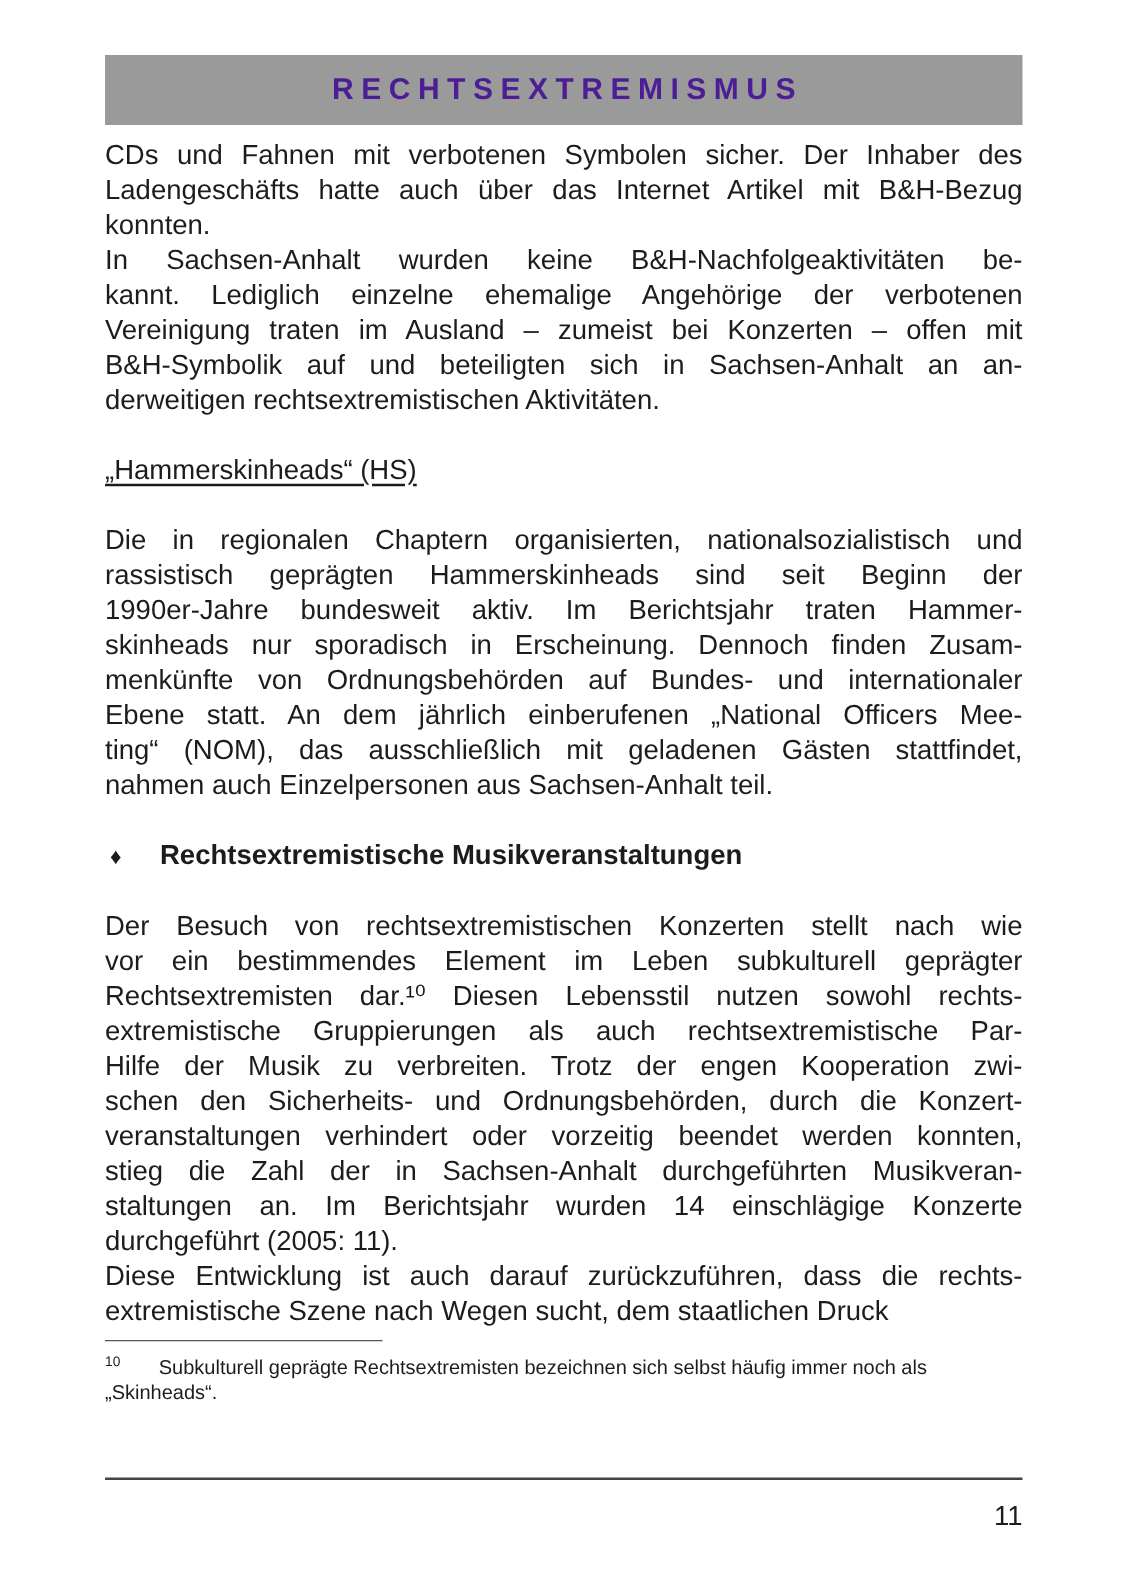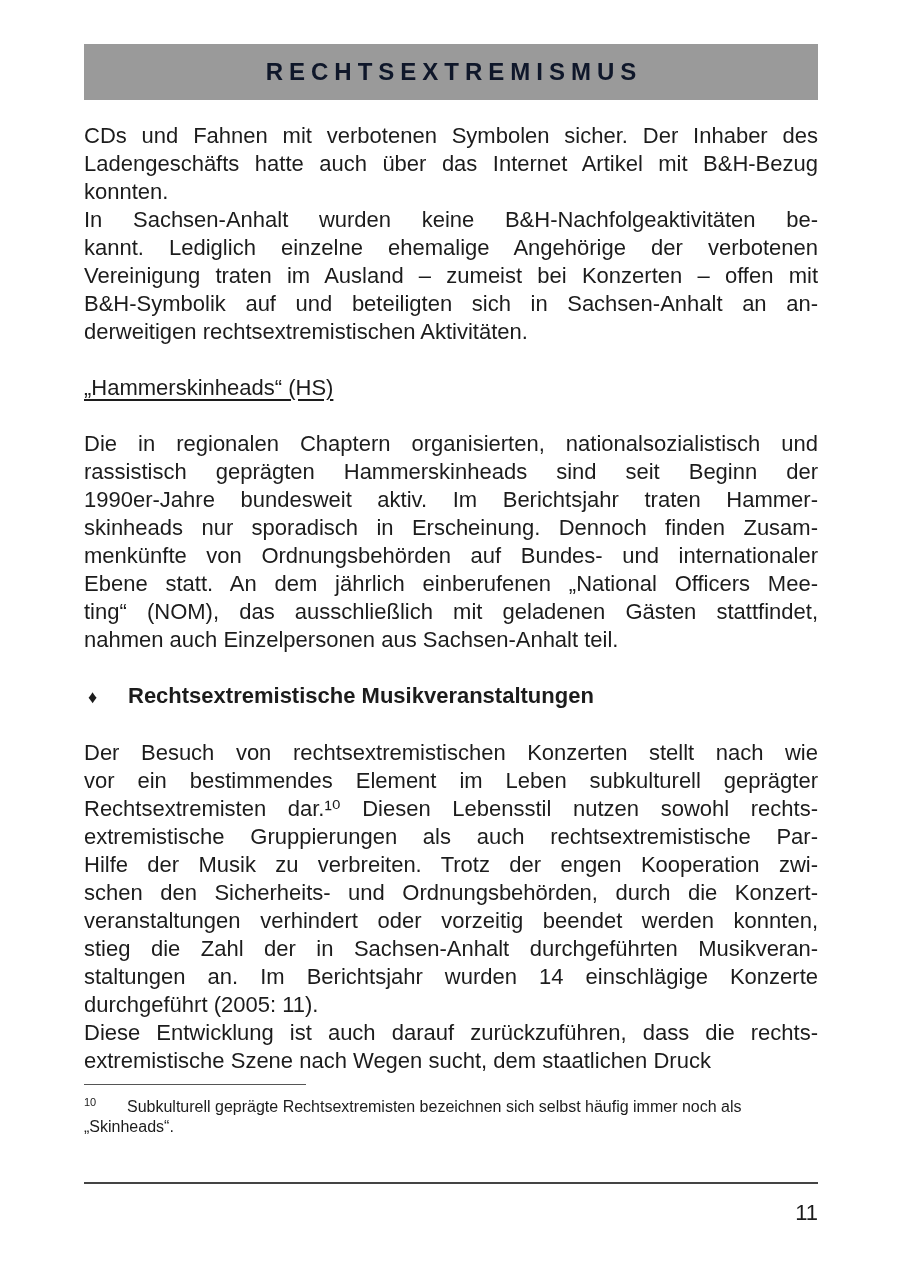--- a/index.html
+++ b/index.html
@@ -24,29 +24,29 @@
   }
   .header-bar {
     margin-top: 44px;
     height: 56px;
     background: #9a9a9a;
     display: flex;
     align-items: center;
     justify-content: center;
   }
   .header-bar .title {
-    color: #0f172a;
+    color: #4c1d95;
     font-size: 24px;
     font-weight: bold;
     letter-spacing: 6px;
     text-indent: 6px;
     white-space: nowrap;
   }
   .body-text {
-    margin-top: 22px;
+    margin-top: 10px;
     font-size: 22px;
     line-height: 28px;
   }
   .para { margin: 0; }
   .gap { height: 28px; }
   .line {
     text-align: justify;
     text-align-last: justify;
     white-space: normal;
   }

